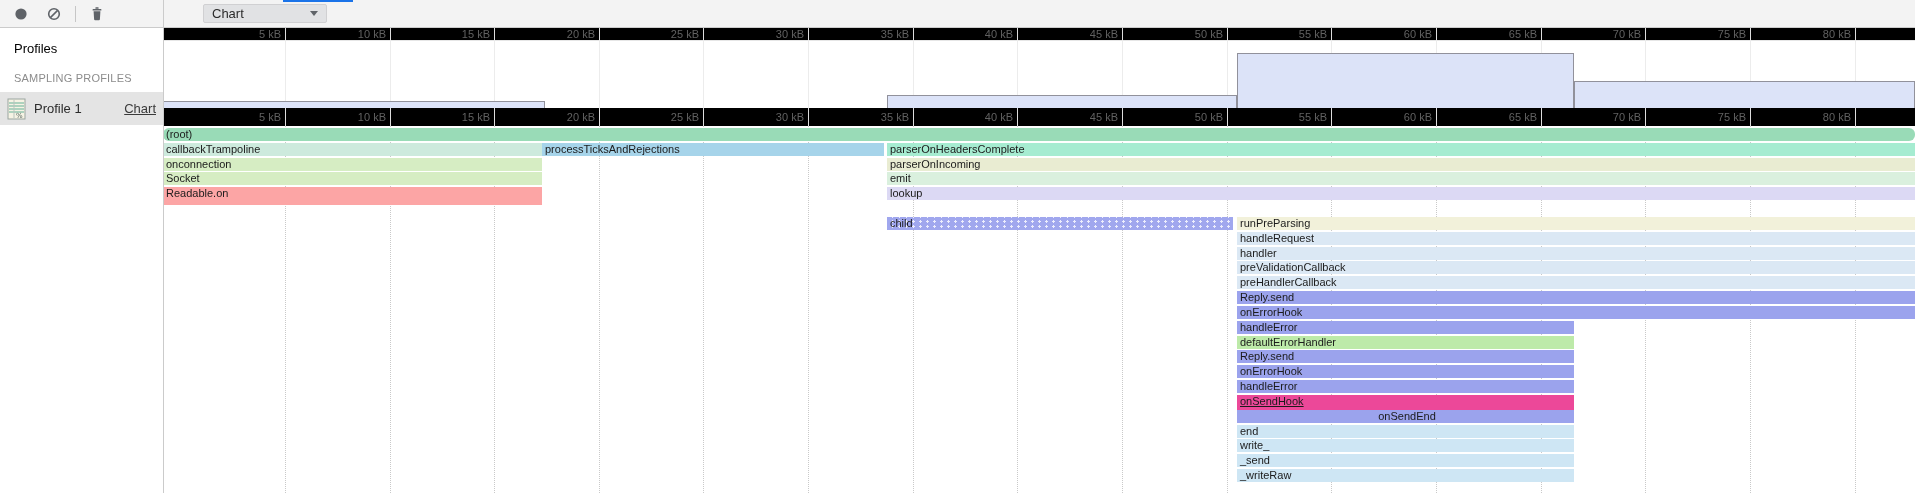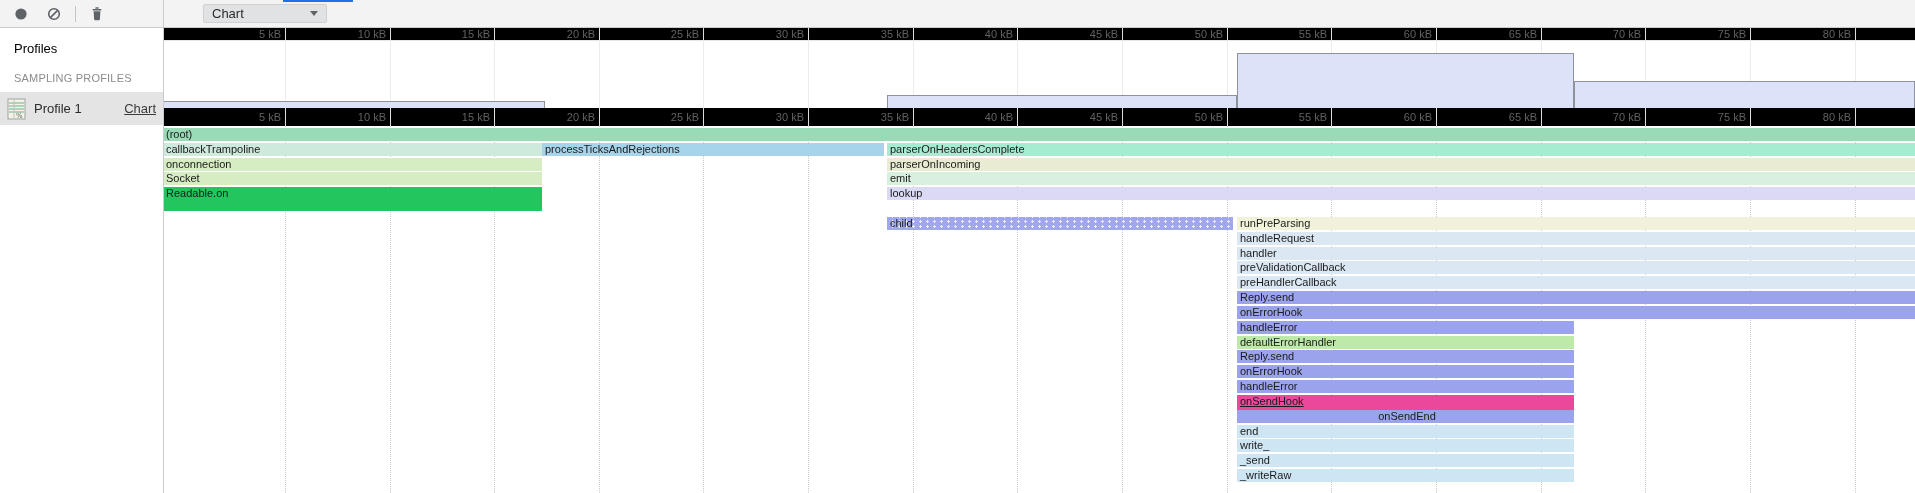--- a/index.html
+++ b/index.html
@@ -193,29 +193,29 @@
       <div class="fl-grid" style="left: 749px;"></div>
       <div class="fl-grid" style="left: 853px;"></div>
       <div class="fl-grid" style="left: 958px;"></div>
       <div class="fl-grid" style="left: 1063px;"></div>
       <div class="fl-grid" style="left: 1167px;"></div>
       <div class="fl-grid" style="left: 1272px;"></div>
       <div class="fl-grid" style="left: 1377px;"></div>
       <div class="fl-grid" style="left: 1481px;"></div>
       <div class="fl-grid" style="left: 1586px;"></div>
       <div class="fl-grid" style="left: 1691px;"></div>
-      <div class="bar" style="left: -1px; width: 1752px; top: 2px; height: 13px; background-color: rgb(153, 219, 183);"><span>(root)</span></div>
+      <div class="bar" style="left: -1px; width: 1752px; top: 2px; height: 13px; background-color: rgb(153, 219, 183); border-radius: 6px;"><span>(root)</span></div>
       <div class="bar" style="left: -1px; width: 379px; top: 17px; height: 13px; background-color: rgb(205, 234, 221);"><span>callbackTrampoline</span></div>
       <div class="bar" style="left: 378px; width: 342px; top: 17px; height: 13px; background-color: rgb(166, 212, 234);"><span>processTicksAndRejections</span></div>
       <div class="bar" style="left: 723px; width: 1188px; top: 17px; height: 13px; background-color: rgb(166, 236, 209);"><span>parserOnHeadersComplete</span></div>
       <div class="bar" style="left: -1px; width: 379px; top: 32px; height: 13px; background-color: rgb(214, 237, 195);"><span>onconnection</span></div>
       <div class="bar" style="left: 723px; width: 1028px; top: 32px; height: 13px; background-color: rgb(233, 236, 210);"><span>parserOnIncoming</span></div>
       <div class="bar" style="left: -1px; width: 379px; top: 46px; height: 13px; background-color: rgb(214, 237, 195);"><span>Socket</span></div>
       <div class="bar" style="left: 723px; width: 1028px; top: 46px; height: 13px; background-color: rgb(218, 240, 222);"><span>emit</span></div>
-      <div class="bar" style="left: -1px; width: 379px; top: 61px; height: 24px; background-color: #22c55e;"><span>Readable.on</span></div>
+      <div class="bar" style="left: -1px; width: 379px; top: 61px; height: 18px; background-color: #fca5a5;"><span>Readable.on</span></div>
       <div class="bar" style="left: 723px; width: 1028px; top: 61px; height: 13px; background-color: rgb(220, 217, 244);"><span>lookup</span></div>
       <div class="bar dotted" style="left: 723px; width: 346px; top: 91px; height: 13px; background-color: rgb(160, 167, 238);"><span>child</span></div>
       <div class="bar" style="left: 1073px; width: 678px; top: 91px; height: 13px; background-color: rgb(242, 241, 218);"><span>runPreParsing</span></div>
       <div class="bar" style="left: 1073px; width: 678px; top: 106px; height: 13px; background-color: rgb(219, 232, 244);"><span>handleRequest</span></div>
       <div class="bar" style="left: 1073px; width: 678px; top: 121px; height: 13px; background-color: rgb(219, 232, 244);"><span>handler</span></div>
       <div class="bar" style="left: 1073px; width: 678px; top: 135px; height: 13px; background-color: rgb(219, 232, 244);"><span>preValidationCallback</span></div>
       <div class="bar" style="left: 1073px; width: 678px; top: 150px; height: 13px; background-color: rgb(219, 232, 244);"><span>preHandlerCallback</span></div>
       <div class="bar" style="left: 1073px; width: 678px; top: 165px; height: 13px; background-color: rgb(155, 163, 237);"><span>Reply.send</span></div>
       <div class="bar" style="left: 1073px; width: 678px; top: 180px; height: 13px; background-color: rgb(155, 163, 237);"><span>onErrorHook</span></div>
       <div class="bar" style="left: 1073px; width: 337px; top: 195px; height: 13px; background-color: rgb(155, 163, 237);"><span>handleError</span></div>

